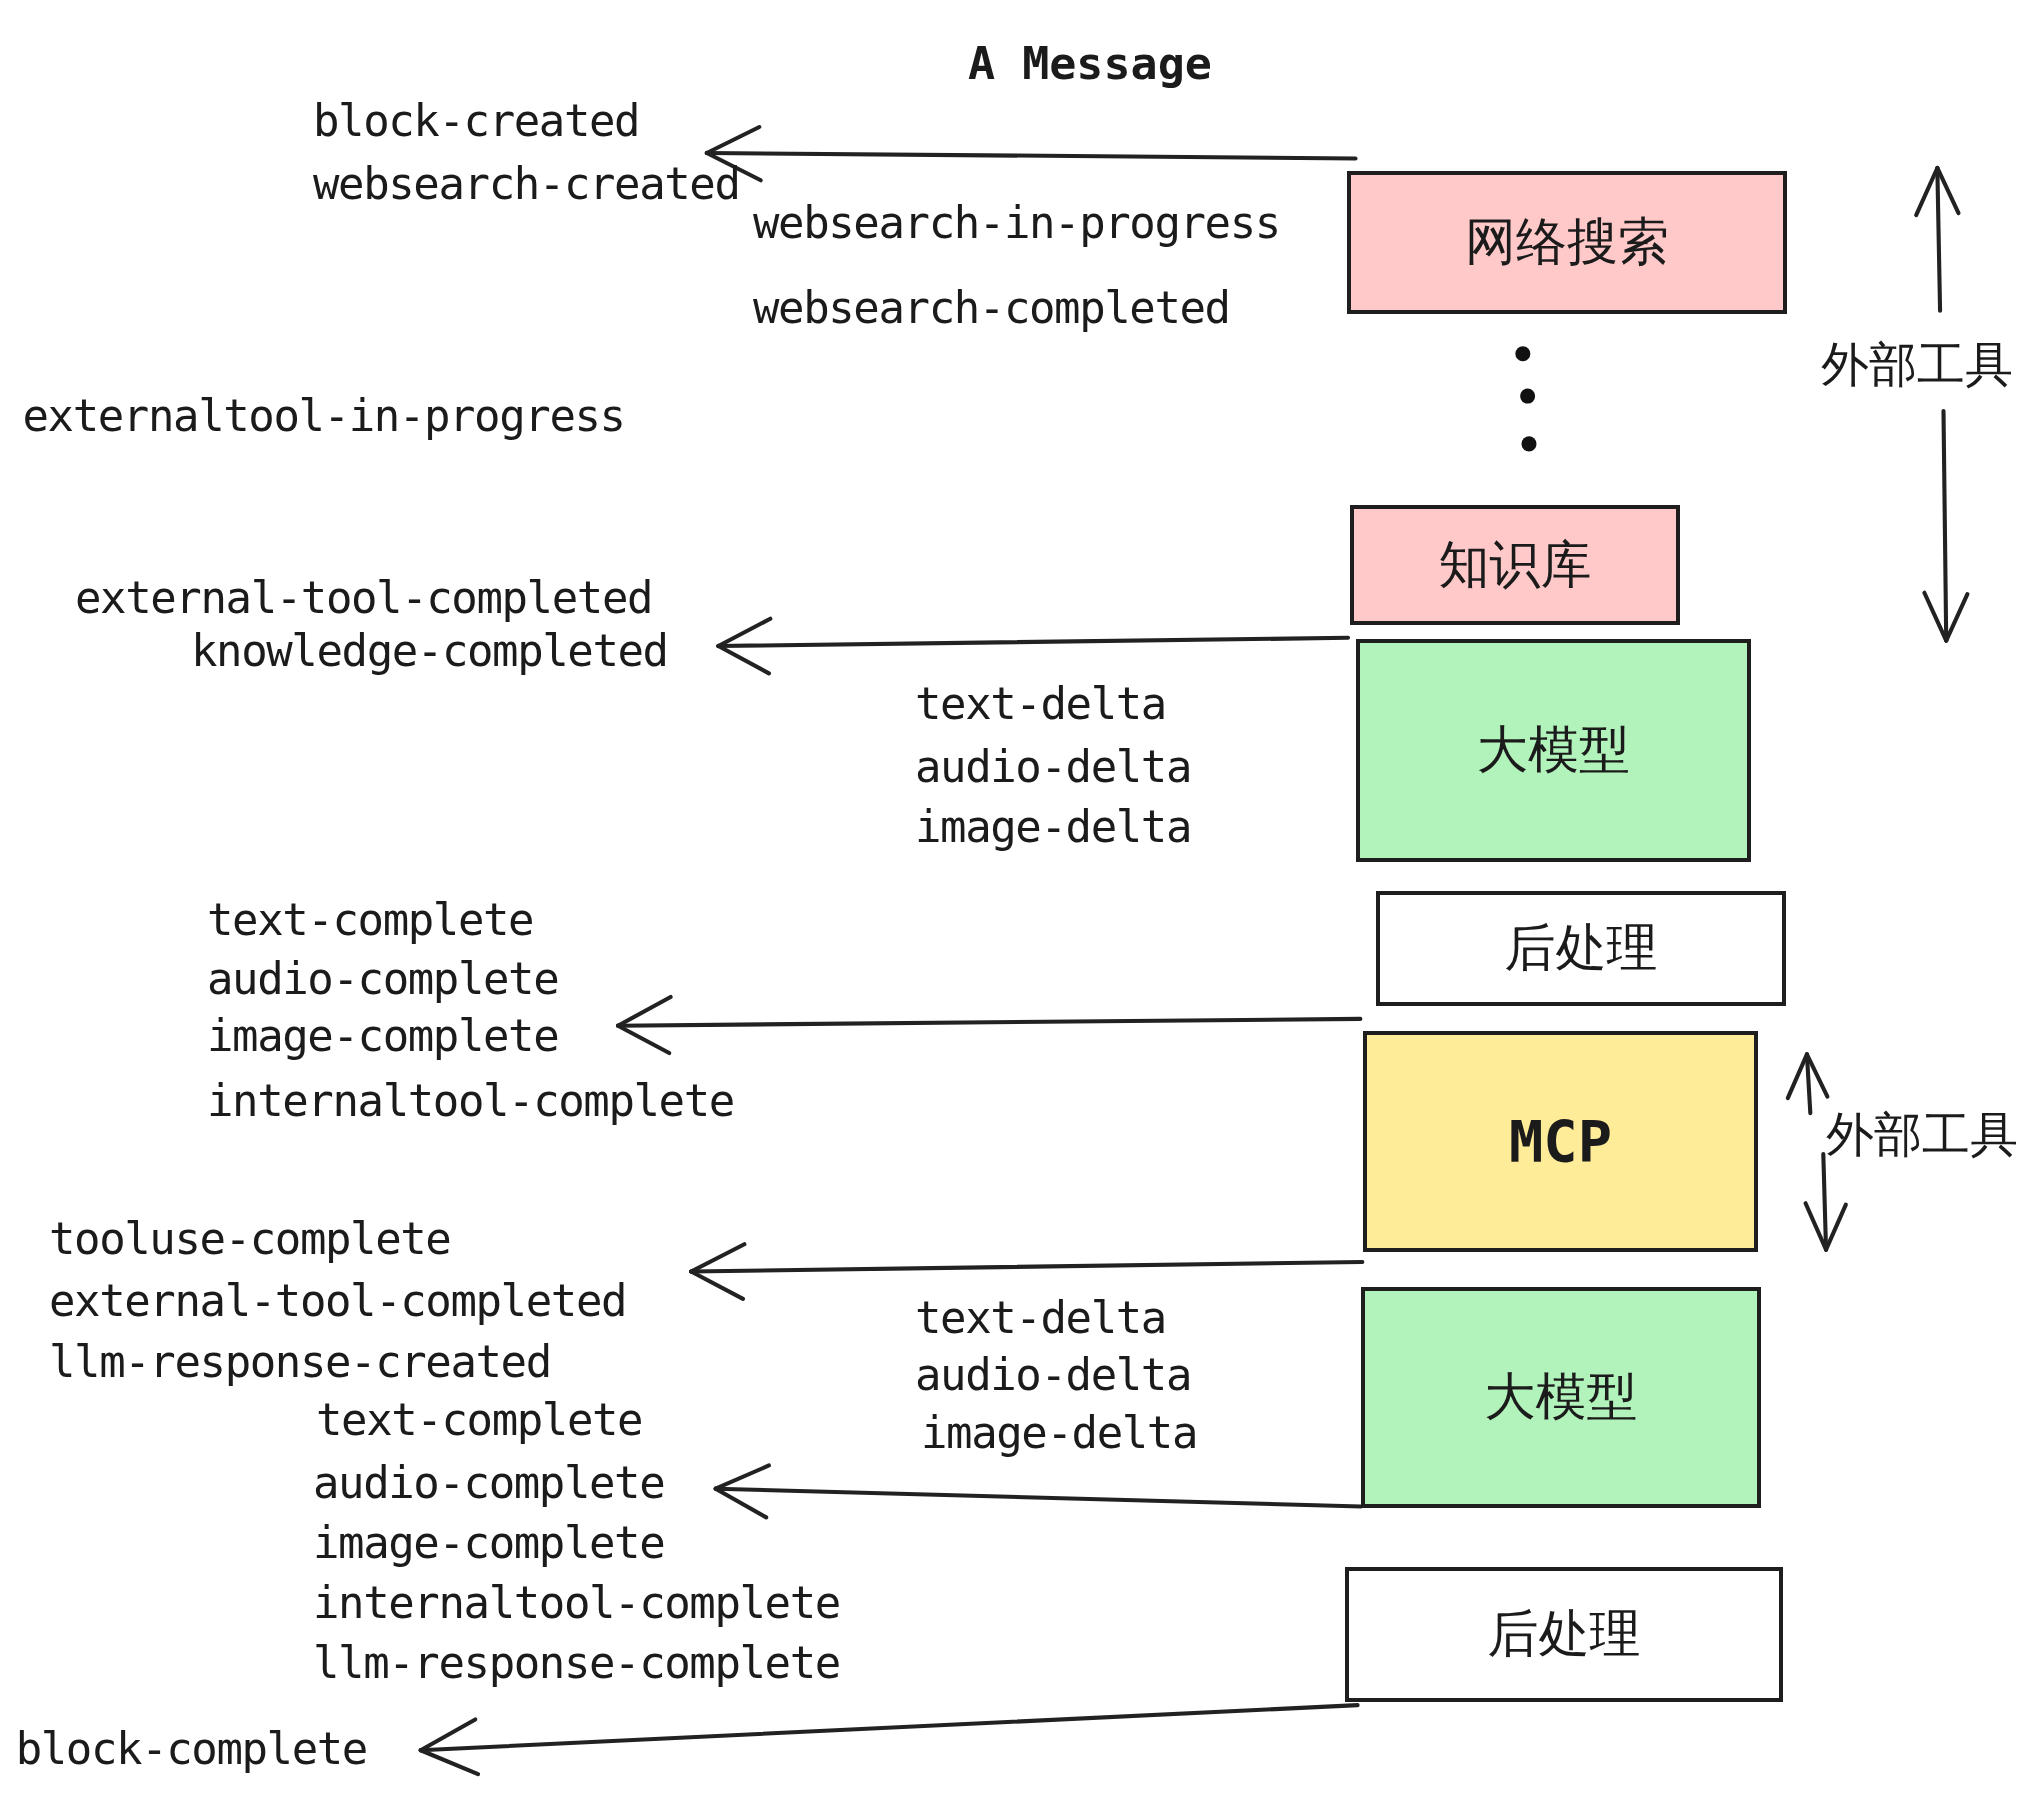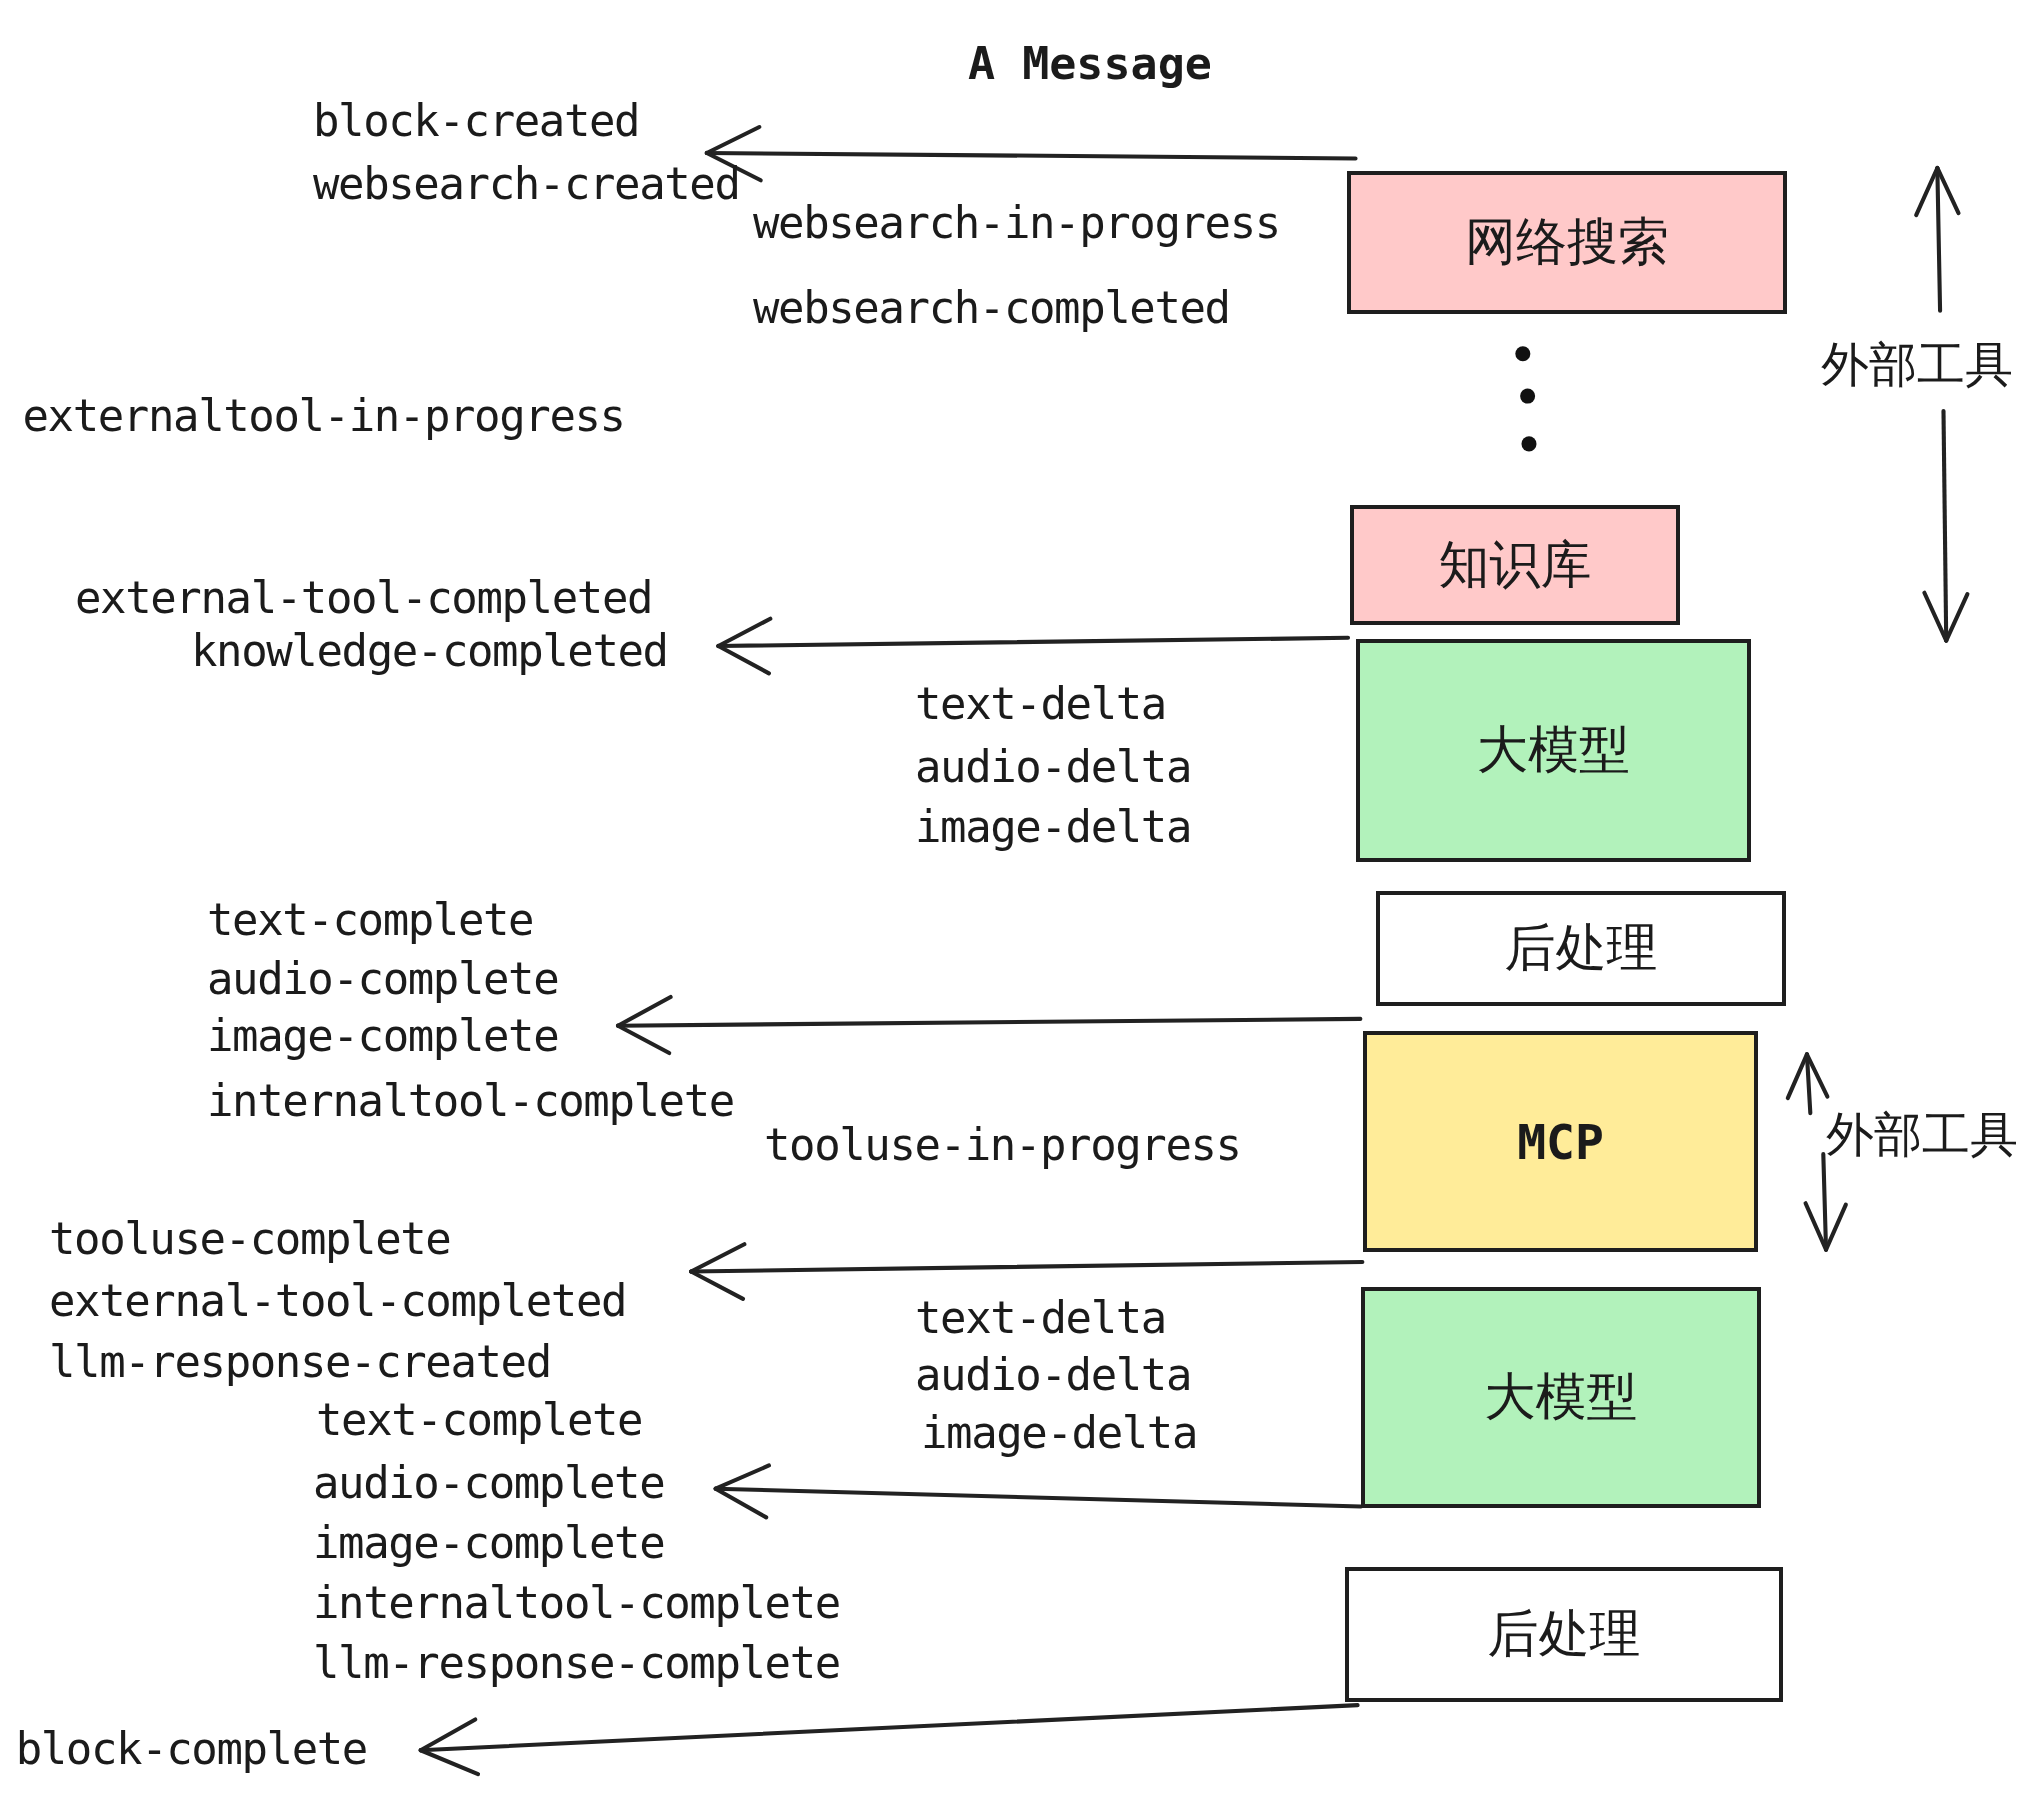--- a/index.html
+++ b/index.html
@@ -6,21 +6,21 @@
   #stage{position:relative;width:2035px;height:1796px;background:#ffffff;overflow:hidden;
          font-family:"DejaVu Sans",sans-serif;}
   .evt{position:absolute;font-family:"DejaVu Sans Mono","Liberation Mono",monospace;
        font-size:44px;font-weight:400;color:#1b1b1b;white-space:nowrap;
        transform:translateY(-50%);letter-spacing:-1.4px;}
   .title{position:absolute;font-family:"DejaVu Sans Mono","Liberation Mono",monospace;
        font-size:45px;font-weight:600;color:#1b1b1b;white-space:nowrap;transform:translateY(-50%);}
   .box{position:absolute;box-sizing:border-box;border:4.1px solid #1e1e1e;
        display:flex;align-items:center;justify-content:center;
        font-size:51px;color:#1b1b1b;font-family:"DejaVu Sans","Liberation Sans",sans-serif;}
-  .box.mono{font-family:"DejaVu Sans Mono","Liberation Mono",monospace;font-size:48px;font-weight:600;}
+  .box.mono{font-family:"DejaVu Sans Mono","Liberation Mono",monospace;font-size:57px;font-weight:600;}
   .pink{background:#ffc9c9;}
   .green{background:#b2f2bb;}
   .yellow{background:#ffec99;}
   .white{background:#ffffff;}
   .ann{position:absolute;font-size:48px;color:#1b1b1b;white-space:nowrap;
        transform:translateY(-50%);font-family:"DejaVu Sans","Liberation Sans",sans-serif;}
   svg.arrows{position:absolute;left:0;top:0;width:2035px;height:1796px;}
   svg.arrows line{stroke:#222222;stroke-width:6;stroke-linecap:round;}
   svg.arrows circle{fill:#111111;}
 </style>
@@ -127,21 +127,20 @@
   <div class="evt" style="left:22.5px;top:415px;">externaltool-in-progress</div>
   <div class="evt" style="left:75px;top:597px;">external-tool-completed</div>
   <div class="evt" style="left:191px;top:650px;">knowledge-completed</div>
   <div class="evt" style="left:915px;top:703px;">text-delta</div>
   <div class="evt" style="left:915px;top:766px;">audio-delta</div>
   <div class="evt" style="left:915px;top:826px;">image-delta</div>
   <div class="evt" style="left:207px;top:919px;">text-complete</div>
   <div class="evt" style="left:207px;top:978px;">audio-complete</div>
   <div class="evt" style="left:207px;top:1035px;">image-complete</div>
   <div class="evt" style="left:207px;top:1100px;">internaltool-complete</div>
-  <div class="evt" style="left:764px;top:1144px;">tooluse-in-progress</div>
   <div class="evt" style="left:49px;top:1238px;">tooluse-complete</div>
   <div class="evt" style="left:49px;top:1300px;">external-tool-completed</div>
   <div class="evt" style="left:49px;top:1361px;">llm-response-created</div>
   <div class="evt" style="left:316px;top:1419px;">text-complete</div>
   <div class="evt" style="left:313px;top:1482px;">audio-complete</div>
   <div class="evt" style="left:313px;top:1542px;">image-complete</div>
   <div class="evt" style="left:313px;top:1602px;">internaltool-complete</div>
   <div class="evt" style="left:313px;top:1662px;">llm-response-complete</div>
   <div class="evt" style="left:915px;top:1317px;">text-delta</div>
   <div class="evt" style="left:915px;top:1374px;">audio-delta</div>

